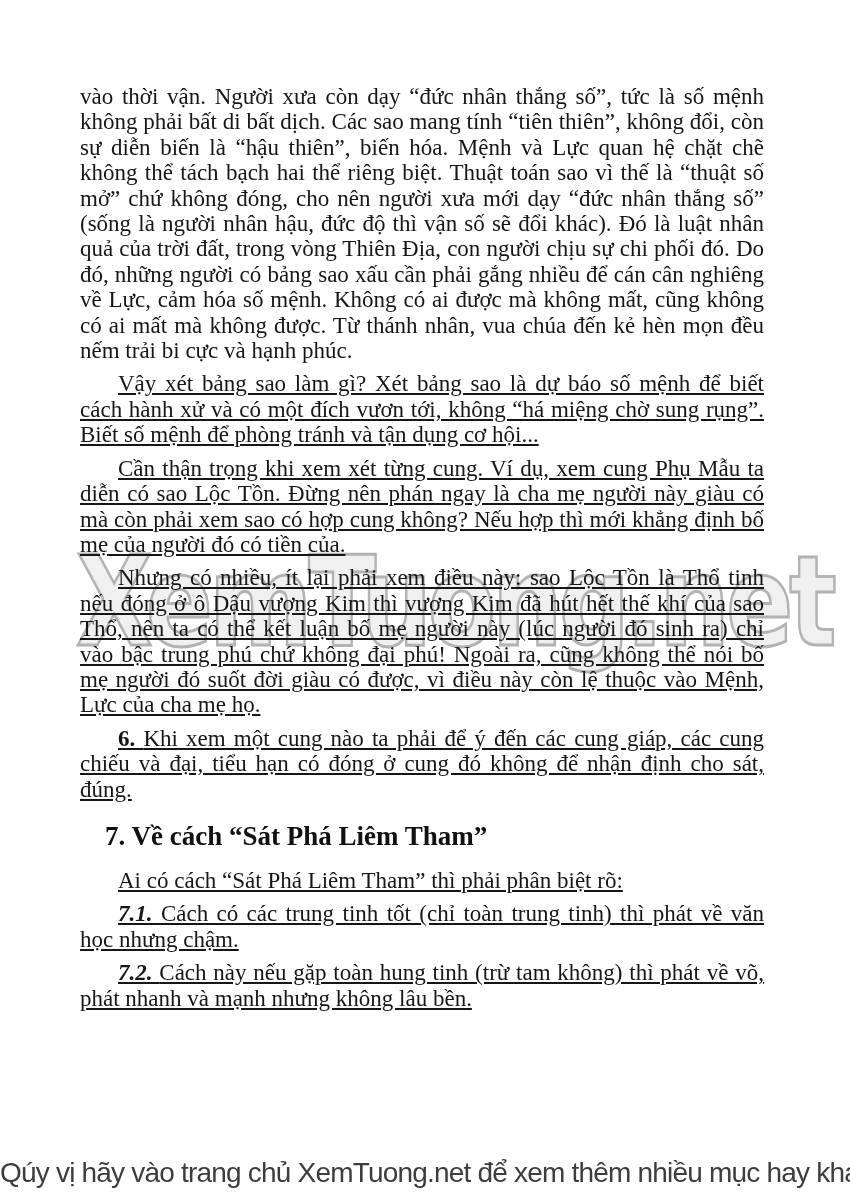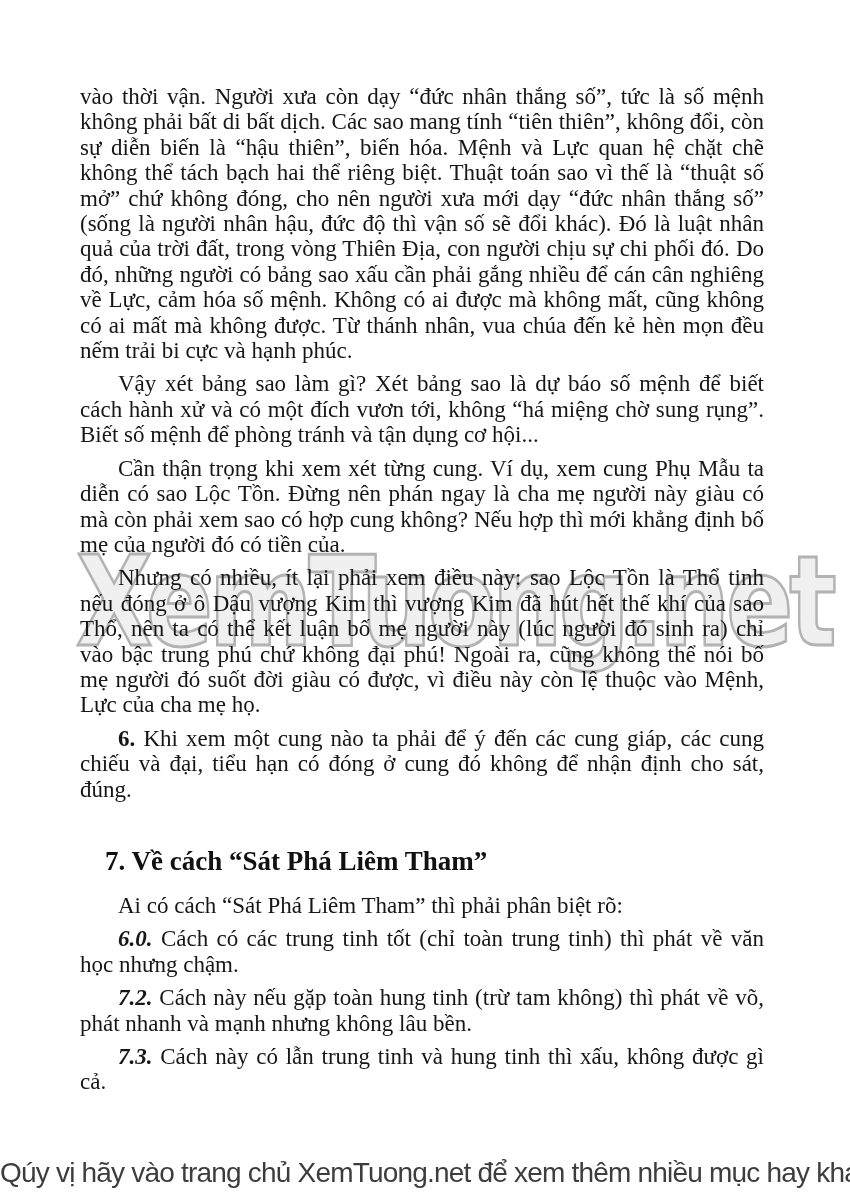--- a/index.html
+++ b/index.html
@@ -35,28 +35,28 @@
     position: absolute;
     left: 80px; top: 84px;
     width: 690px;
     z-index: 1;
     color: #161616;
     font-size: 23px;
     line-height: 25.4px;
     text-align: justify;
   }
   .para { margin: 0 6px 8px 0; }
-  .para.indent { text-indent: 38px; }
+  .para.indent { text-indent: 38px; text-decoration: underline; }
   .lead { font-weight: bold; }
   .lead.bold-italic { font-weight: bold; font-style: italic; }
   .heading {
     font-size: 27px;
     font-weight: bold;
     line-height: 32px;
-    margin: 43px 0 16px 25px;
+    margin: 18px 0 16px 25px;
     text-align: left;
     color: #111111;
   }
   .footer {
     position: absolute;
     left: 0; right: 0;
     top: 1156px;
     z-index: 1;
     text-align: center;
     font-family: "Liberation Sans", sans-serif;
@@ -76,22 +76,21 @@
   <div class="watermark">XemTuong.net</div>
 
   <div class="content">
       <p class="para">vào thời vận. Người xưa còn dạy “đức nhân thắng số”, tức là số mệnh không phải bất di bất dịch. Các sao mang tính “tiên thiên”, không đổi, còn sự diễn biến là “hậu thiên”, biến hóa. Mệnh và Lực quan hệ chặt chẽ không thể tách bạch hai thể riêng biệt. Thuật toán sao vì thế là “thuật số mở” chứ không đóng, cho nên người xưa mới dạy “đức nhân thắng số” (sống là người nhân hậu, đức độ thì vận số sẽ đổi khác). Đó là luật nhân quả của trời đất, trong vòng Thiên Địa, con người chịu sự chi phối đó. Do đó, những người có bảng sao xấu cần phải gắng nhiều để cán cân nghiêng về Lực, cảm hóa số mệnh. Không có ai được mà không mất, cũng không có ai mất mà không được. Từ thánh nhân, vua chúa đến kẻ hèn mọn đều nếm trải bi cực và hạnh phúc.</p>
       <p class="para indent">Vậy xét bảng sao làm gì? Xét bảng sao là dự báo số mệnh để biết cách hành xử và có một đích vươn tới, không “há miệng chờ sung rụng”. Biết số mệnh để phòng tránh và tận dụng cơ hội...</p>
       <p class="para indent">Cần thận trọng khi xem xét từng cung. Ví dụ, xem cung Phụ Mẫu ta diễn có sao Lộc Tồn. Đừng nên phán ngay là cha mẹ người này giàu có mà còn phải xem sao có hợp cung không? Nếu hợp thì mới khẳng định bố mẹ của người đó có tiền của.</p>
       <p class="para indent">Nhưng có nhiều, ít lại phải xem điều này: sao Lộc Tồn là Thổ tinh nếu đóng ở ô Dậu vượng Kim thì vượng Kim đã hút hết thế khí của sao Thổ, nên ta có thể kết luận bố mẹ người này (lúc người đó sinh ra) chỉ vào bậc trung phú chứ không đại phú! Ngoài ra, cũng không thể nói bố mẹ người đó suốt đời giàu có được, vì điều này còn lệ thuộc vào Mệnh, Lực của cha mẹ họ.</p>
       <p class="para indent"><span class="lead bold">6. </span>Khi xem một cung nào ta phải để ý đến các cung giáp, các cung chiếu và đại, tiểu hạn có đóng ở cung đó không để nhận định cho sát, đúng.</p>
       <h2 class="heading">7. Về cách “Sát Phá Liêm Tham”</h2>
       <p class="para indent">Ai có cách “Sát Phá Liêm Tham” thì phải phân biệt rõ:</p>
-      <p class="para indent"><span class="lead bold-italic">6.0. </span>Cách có các trung tinh tốt (chỉ toàn trung tinh) thì phát về văn học nhưng chậm.</p>
+      <p class="para indent"><span class="lead bold-italic">7.1. </span>Cách có các trung tinh tốt (chỉ toàn trung tinh) thì phát về văn học nhưng chậm.</p>
       <p class="para indent"><span class="lead bold-italic">7.2. </span>Cách này nếu gặp toàn hung tinh (trừ tam không) thì phát về võ, phát nhanh và mạnh nhưng không lâu bền.</p>
-      <p class="para indent"><span class="lead bold-italic">7.3. </span>Cách này có lẫn trung tinh và hung tinh thì xấu, không được gì cả.</p>
     </div>
 
   <div class="footer">
     <span>Qúy vị hãy vào trang chủ </span><span class="site-link">XemTuong.net</span><span> để xem thêm nhiều mục hay khác</span>
   </div>
 
 </div>
 
 </body></html>

